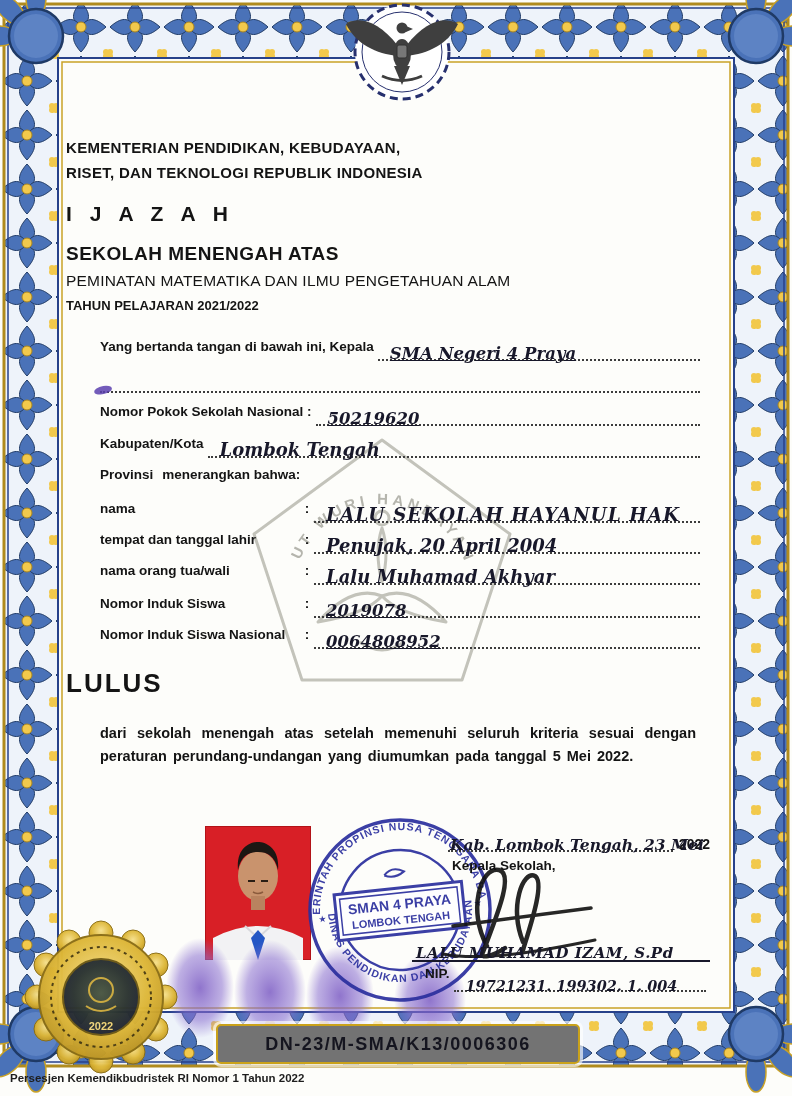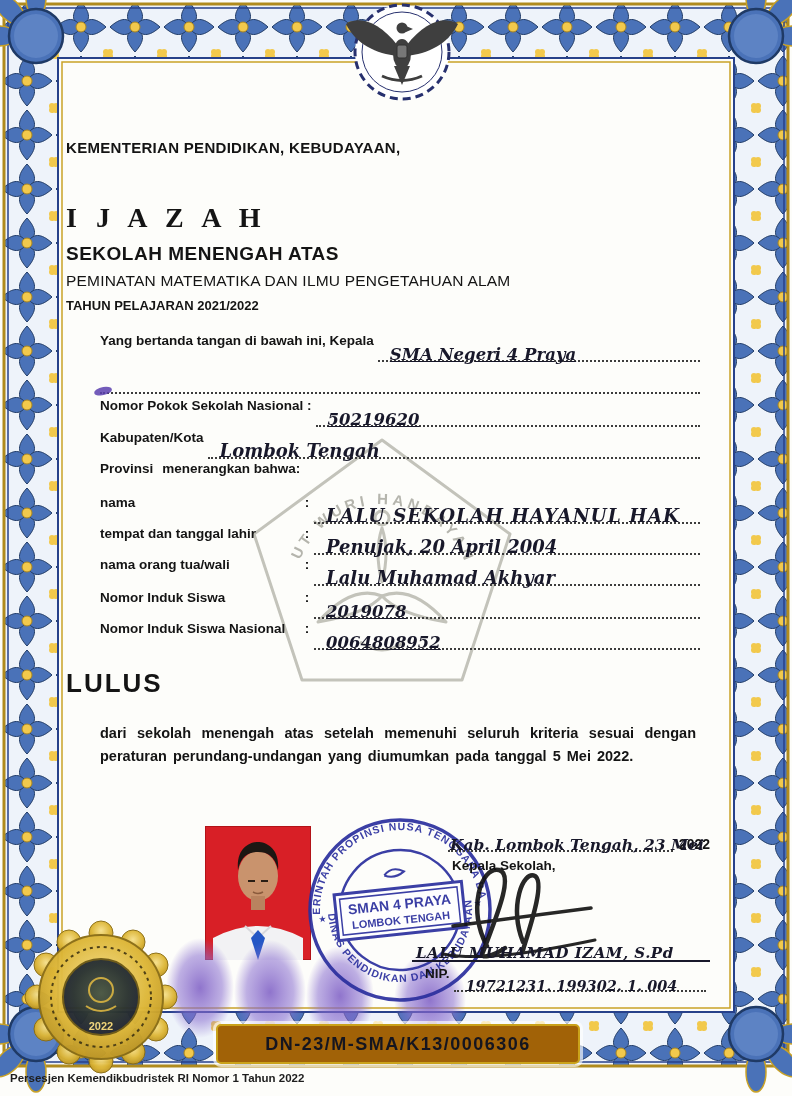--- a/index.html
+++ b/index.html
@@ -5,25 +5,25 @@
   html,body{margin:0;padding:0;background:#e9e9e6;}
   .page{
     position:relative;width:792px;height:1096px;margin:0 auto;
     background:#fdfdfa;overflow:hidden;
     font-family:"Liberation Sans",sans-serif;color:#141414;
   }
   .layer{position:absolute;inset:0;}
   
   .center{position:absolute;left:66px;right:66px;text-align:left;}
   .ministry{font-size:15px;font-weight:bold;letter-spacing:.3px;line-height:1.55;}
-  .doc-title{font-family:Liberation Serif, serif;font-size:28px;font-weight:bold;letter-spacing:6px;}
+  .doc-title{font-family:Liberation Sans, sans-serif;font-size:21px;font-weight:bold;letter-spacing:6px;}
   .school-level{font-size:19px;font-weight:bold;letter-spacing:.5px;}
   .program{font-size:15.5px;letter-spacing:.2px;}
   .year-line{font-size:13px;font-weight:bold;}
-  .row{position:absolute;left:100px;right:92px;display:flex;align-items:flex-start;height:27px;}
+  .row{position:absolute;left:100px;right:92px;display:flex;align-items:center;height:27px;}
   .lbl{font-size:13.5px;font-weight:bold;white-space:nowrap;padding-right:4px;}
   .lbl-w{width:200px;padding-right:0;}
   .colon{font-size:13.5px;font-weight:bold;width:14px;text-align:center;}
   .fill{flex:1;border-bottom:2px dotted #3c3c3c;position:relative;height:100%;}
   .suffix{font-size:13.5px;font-weight:bold;white-space:nowrap;padding-left:5px;}
   .hand{
     position:absolute;bottom:-4px;left:12px;white-space:nowrap;
     font-family:"DejaVu Serif",serif;font-style:italic;font-weight:bold;color:#18182a;
   }
   .hand-lg{font-size:18px;}
@@ -45,21 +45,21 @@
   .sig-name{
     position:absolute;left:412px;top:934px;width:298px;height:26px;
     border-bottom:2px solid #18182a;
   }
   .sig-name .hand{font-size:15px;letter-spacing:.5px;left:4px;bottom:-2px;}
   .nip-row{position:absolute;left:425px;right:86px;top:966px;display:flex;align-items:flex-start;height:24px;}
   .nip-row .hand{font-size:14.5px;}
   
   .serial-box{
     position:absolute;left:216px;top:1024px;width:360px;height:36px;
-    background:#a16207;border:2px solid #caa21a;border-radius:5px;
+    background:#737373;border:2px solid #caa21a;border-radius:5px;
     display:flex;align-items:center;justify-content:center;
     box-shadow:0 0 0 3px rgba(255,255,255,.65);
   }
   .serial-text{font-size:18px;font-weight:bold;letter-spacing:1.5px;color:#15151f;}
   .footnote{position:absolute;left:10px;top:1072px;font-size:11.5px;font-weight:bold;color:#1d1d1d;}
   
   .abs{position:absolute;}
   .pen-mark{
     position:absolute;left:-6px;bottom:-3px;width:18px;height:8px;background:#5b3fae;
     border-radius:60% 50% 55% 45%;transform:rotate(-10deg);opacity:.85;
@@ -155,20 +155,21 @@
     </g>
     <defs>
         <path id="wmArc" d="M 50 134 A 88 88 0 0 1 218 134"></path>
       </defs>
     <text font-family="Liberation Sans, sans-serif" font-size="15" font-weight="bold" fill="#a9a9a0" letter-spacing="4" text-anchor="middle">
       <textPath href="#wmArc" startOffset="50%">TUT WURI HANDAYANI</textPath>
     </text>
   </svg>
 
   <div class="center ministry" style="top:136px">KEMENTERIAN PENDIDIKAN, KEBUDAYAAN,</div>
+  <div class="center ministry" style="top:161px">RISET, DAN TEKNOLOGI REPUBLIK INDONESIA</div>
   <div class="center doc-title" style="top:202px">I J A Z A H</div>
   <div class="center school-level" style="top:243px">SEKOLAH MENENGAH ATAS</div>
   <div class="center program" style="top:272px">PEMINATAN MATEMATIKA DAN ILMU PENGETAHUAN ALAM</div>
   <div class="center year-line" style="top:298px">TAHUN PELAJARAN 2021/2022</div>
 
   <div class="row" style="top:333px">
     <span class="lbl">Yang bertanda tangan di bawah ini, Kepala</span>
     <span class="fill">
       <span class="hand hand-md">SMA Negeri 4 Praya</span>
     </span>

